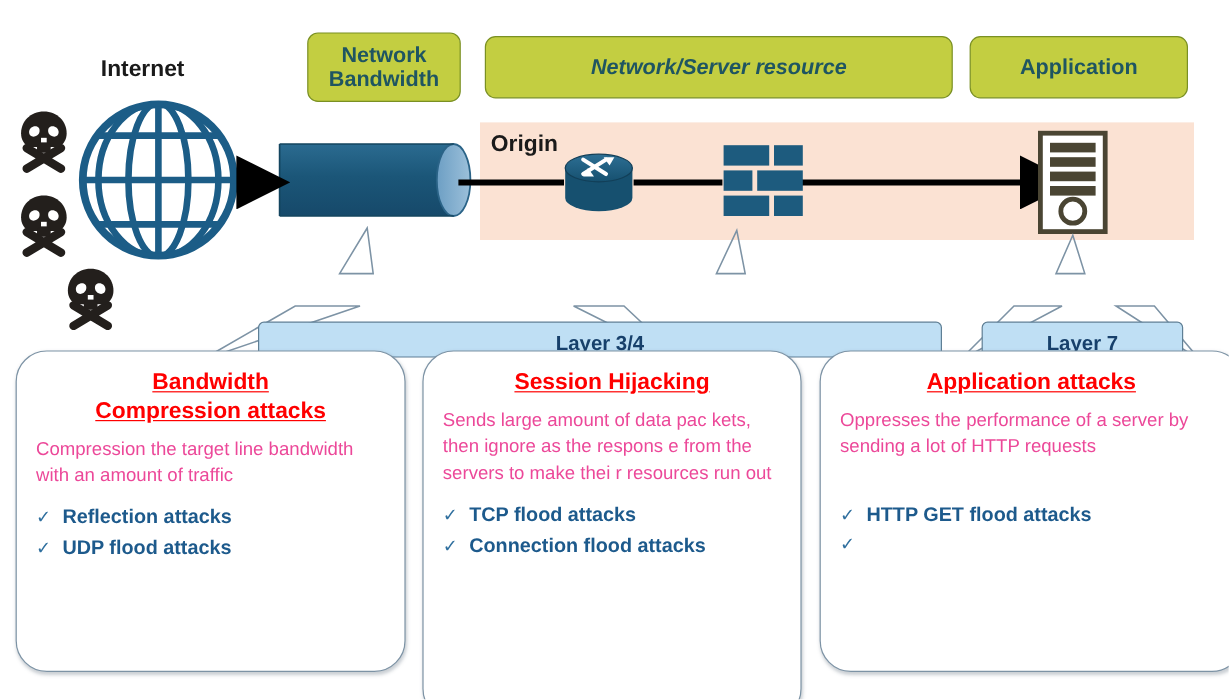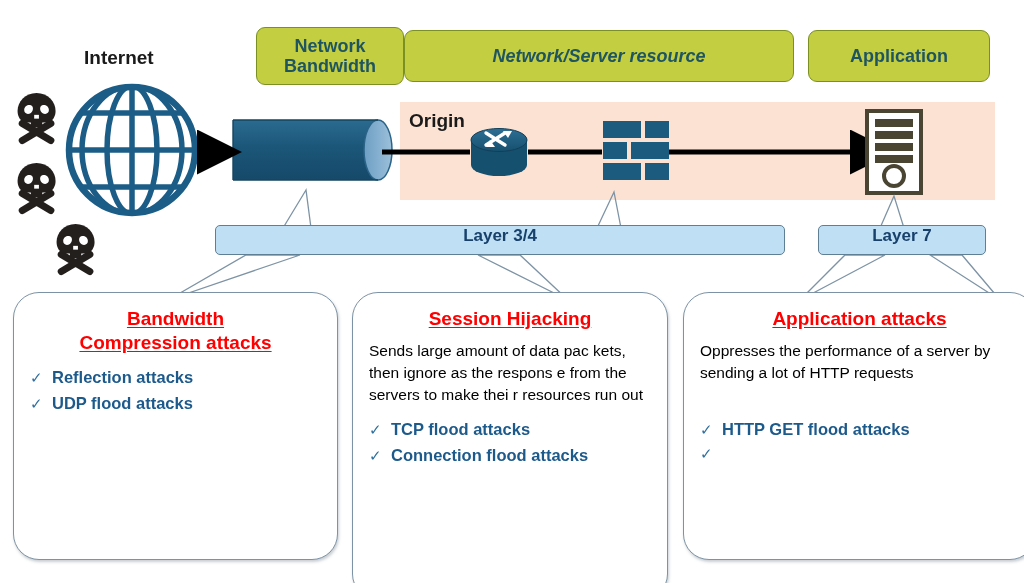--- a/index.html
+++ b/index.html
@@ -48,23 +48,24 @@
 
   
   .layer-bar {
     position: absolute;
     background: #bfdff4;
     border: 1.4px solid #5f7f95;
     border-radius: 5px;
     color: #17406b;
     font-weight: bold;
     display: flex;
-    align-items: flex-start;
+    align-items: flex-end;
     justify-content: center;
     box-sizing: border-box;
+    margin-top: 43px;
   }
 
   
   .callout {
     position: absolute;
     background: #ffffff;
     border: 1.3px solid #7d93a5;
     border-radius: 26px;
     box-sizing: border-box;
     box-shadow: 1px 2px 3px rgba(100,115,130,0.35);
@@ -74,21 +75,21 @@
     color: #ff0000;
     font-weight: bold;
     font-size: 19px;
     text-align: center;
     text-decoration: underline;
     text-underline-offset: 2px;
     line-height: 1.25;
     margin-bottom: 9px;
   }
   .callout-desc {
-    color: #000000;
+    color: #ec4899;
     font-size: 15.5px;
     line-height: 1.42;
     margin-bottom: 10px;
   }
   .bullet-list {
     margin-top: 2px;
   }
   .bullet-row {
     display: flex;
     align-items: baseline;
@@ -113,21 +114,21 @@
     pointer-events: none;
   }
 </style>
 </head>
 <body>
 
 <div id="canvas">
 
   <div class="pink-band" style="left:400px; top:102px; width:595px; height:98px;"></div>
 
-  <div class="cat-box" style="left:256px; top:27px; width:148px; height:58px; font-size:18px;">
+  <div class="cat-box" style="left:256px; top:27px; width:128px; height:58px; font-size:18px;">
     <span style="white-space:pre-line;">Network
 Bandwidth</span>
   </div>
 
   <div class="cat-box" style="left:404px; top:30px; width:390px; height:52px; font-size:18px;font-style:italic;">
     <span style="white-space:pre-line;">Network/Server resource</span>
   </div>
 
   <div class="cat-box" style="left:808px; top:30px; width:182px; height:52px; font-size:18px;">
     <span style="white-space:pre-line;">Application</span>
@@ -267,20 +268,21 @@
     <span>Layer 3/4</span>
   </div>
 
   <div class="layer-bar" style="left:818px; top:225px; width:168px; height:30px; font-size:17px;">
     <span>Layer 7</span>
   </div>
 
   <div class="callout" style="left:13px; top:292px; width:325px; height:268px;">
     <div class="callout-title" style="white-space:pre-line;">Bandwidth
 Compression attacks</div>
+    <div class="callout-desc">Compression the target line bandwidth with an amount of traffic</div>
     <div class="bullet-list">
       <div class="bullet-row">
         <span class="check">✓</span>
         <span>Reflection attacks</span>
       </div>
       <div class="bullet-row">
         <span class="check">✓</span>
         <span>UDP flood attacks</span>
       </div>
     </div>

